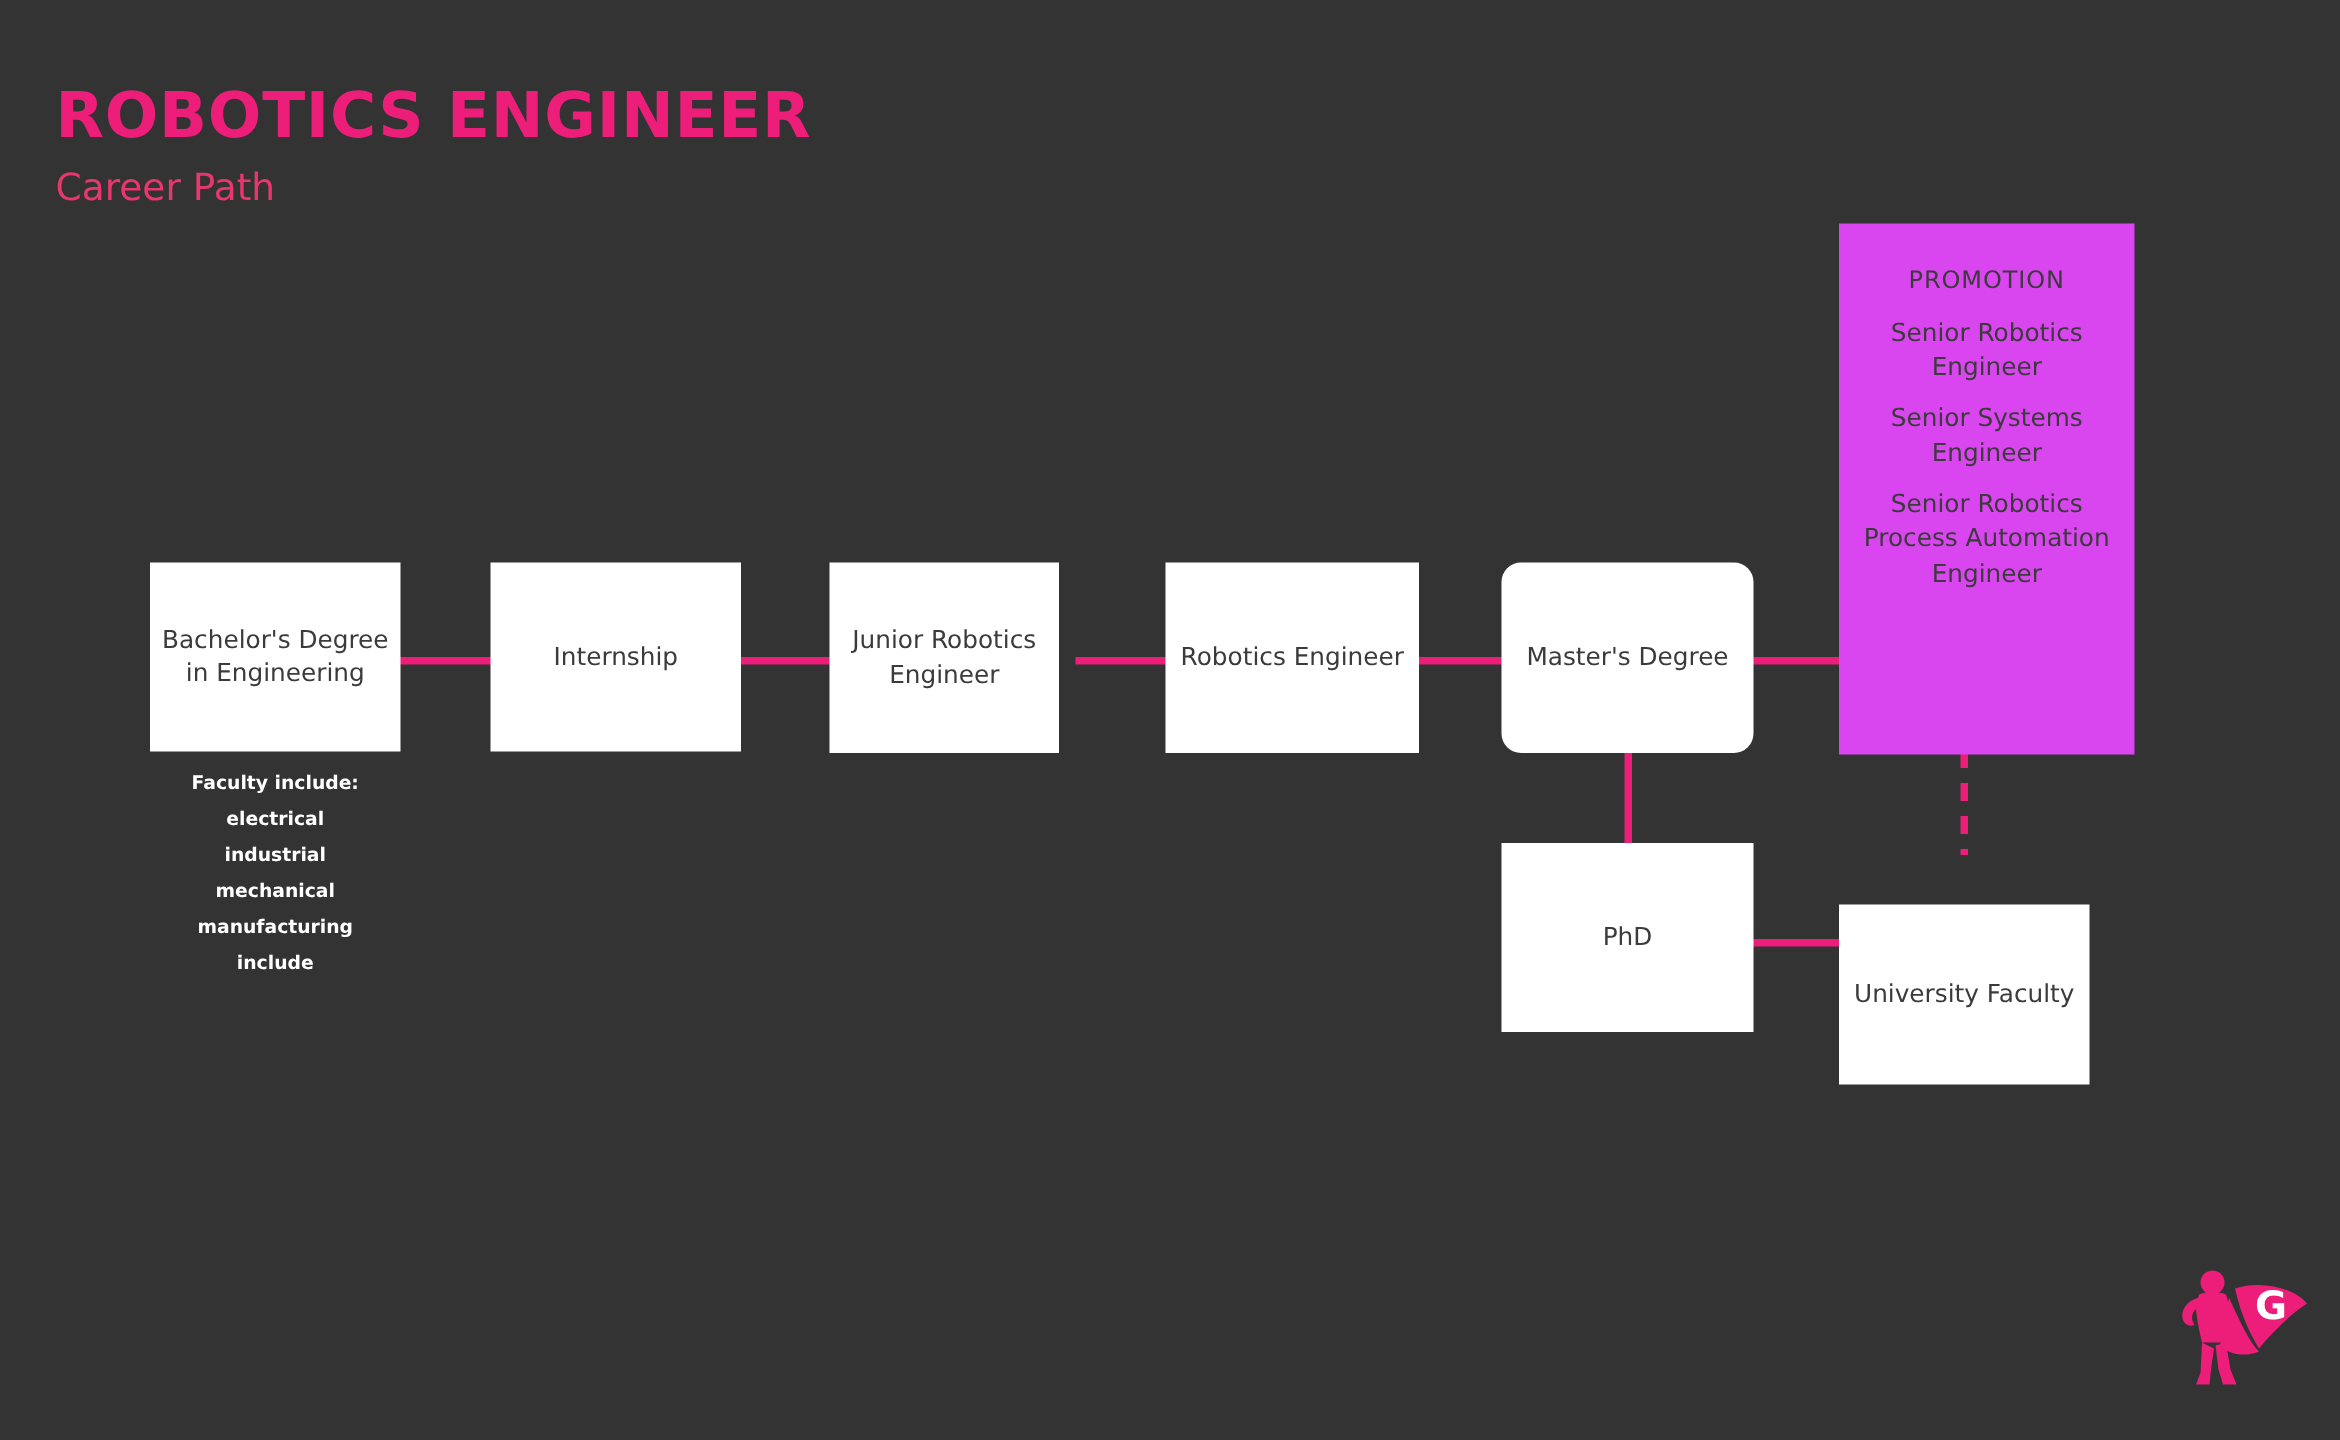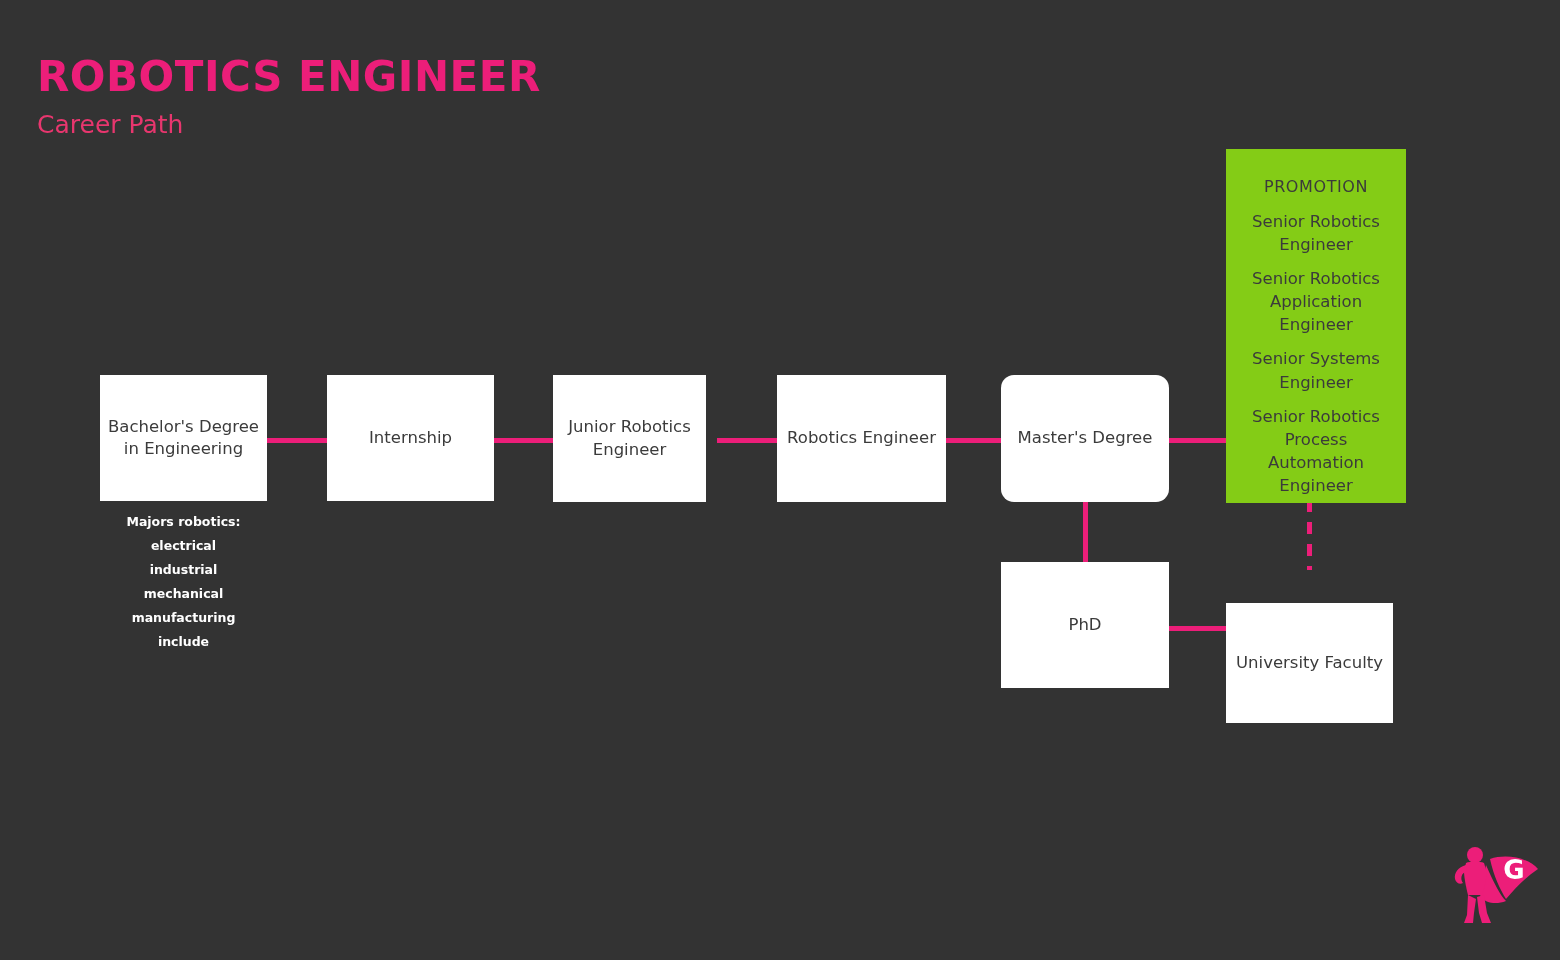--- a/index.html
+++ b/index.html
@@ -57,23 +57,23 @@
     box-sizing: border-box;
     z-index: 3;
   }
   .node .ln { display: block; }
 
   
   #promotion {
     position: absolute;
     left: 1226px;
     top: 149px;
-    width: 180px;
+    width: 197px;
     height: 354px;
-    background: #84cc16;
+    background: #d946ef;
     color: #3b3b3b;
     box-sizing: border-box;
     padding: 28px 10px 10px 10px;
     text-align: center;
     font-family: "DejaVu Sans", sans-serif;
     z-index: 3;
   }
   #promotion .pro-head {
     font-size: 16px;
     letter-spacing: 0.6px;
@@ -186,27 +186,26 @@
     <span class="ln">PhD</span>
   </div>
 
   <div class="node" style="left:1226px; top:568px; width:167px; height:120px;margin-top:35px;">
     <span class="ln">University Faculty</span>
   </div>
 
   <div id="promotion">
     <div class="pro-head">PROMOTION</div>
     <div class="pro-item">Senior Robotics Engineer</div>
-    <div class="pro-item">Senior Robotics Application Engineer</div>
     <div class="pro-item">Senior Systems Engineer</div>
     <div class="pro-item">Senior Robotics Process Automation Engineer</div>
   </div>
 
   <div class="caption" id="majors-caption">
-    <div>Majors robotics:</div>
+    <div>Faculty include:</div>
     <div>electrical</div>
     <div>industrial</div>
     <div>mechanical</div>
     <div>manufacturing</div>
     <div>include</div>
   </div>
 
 
   <svg id="logo" viewBox="0 0 96 92">
 

